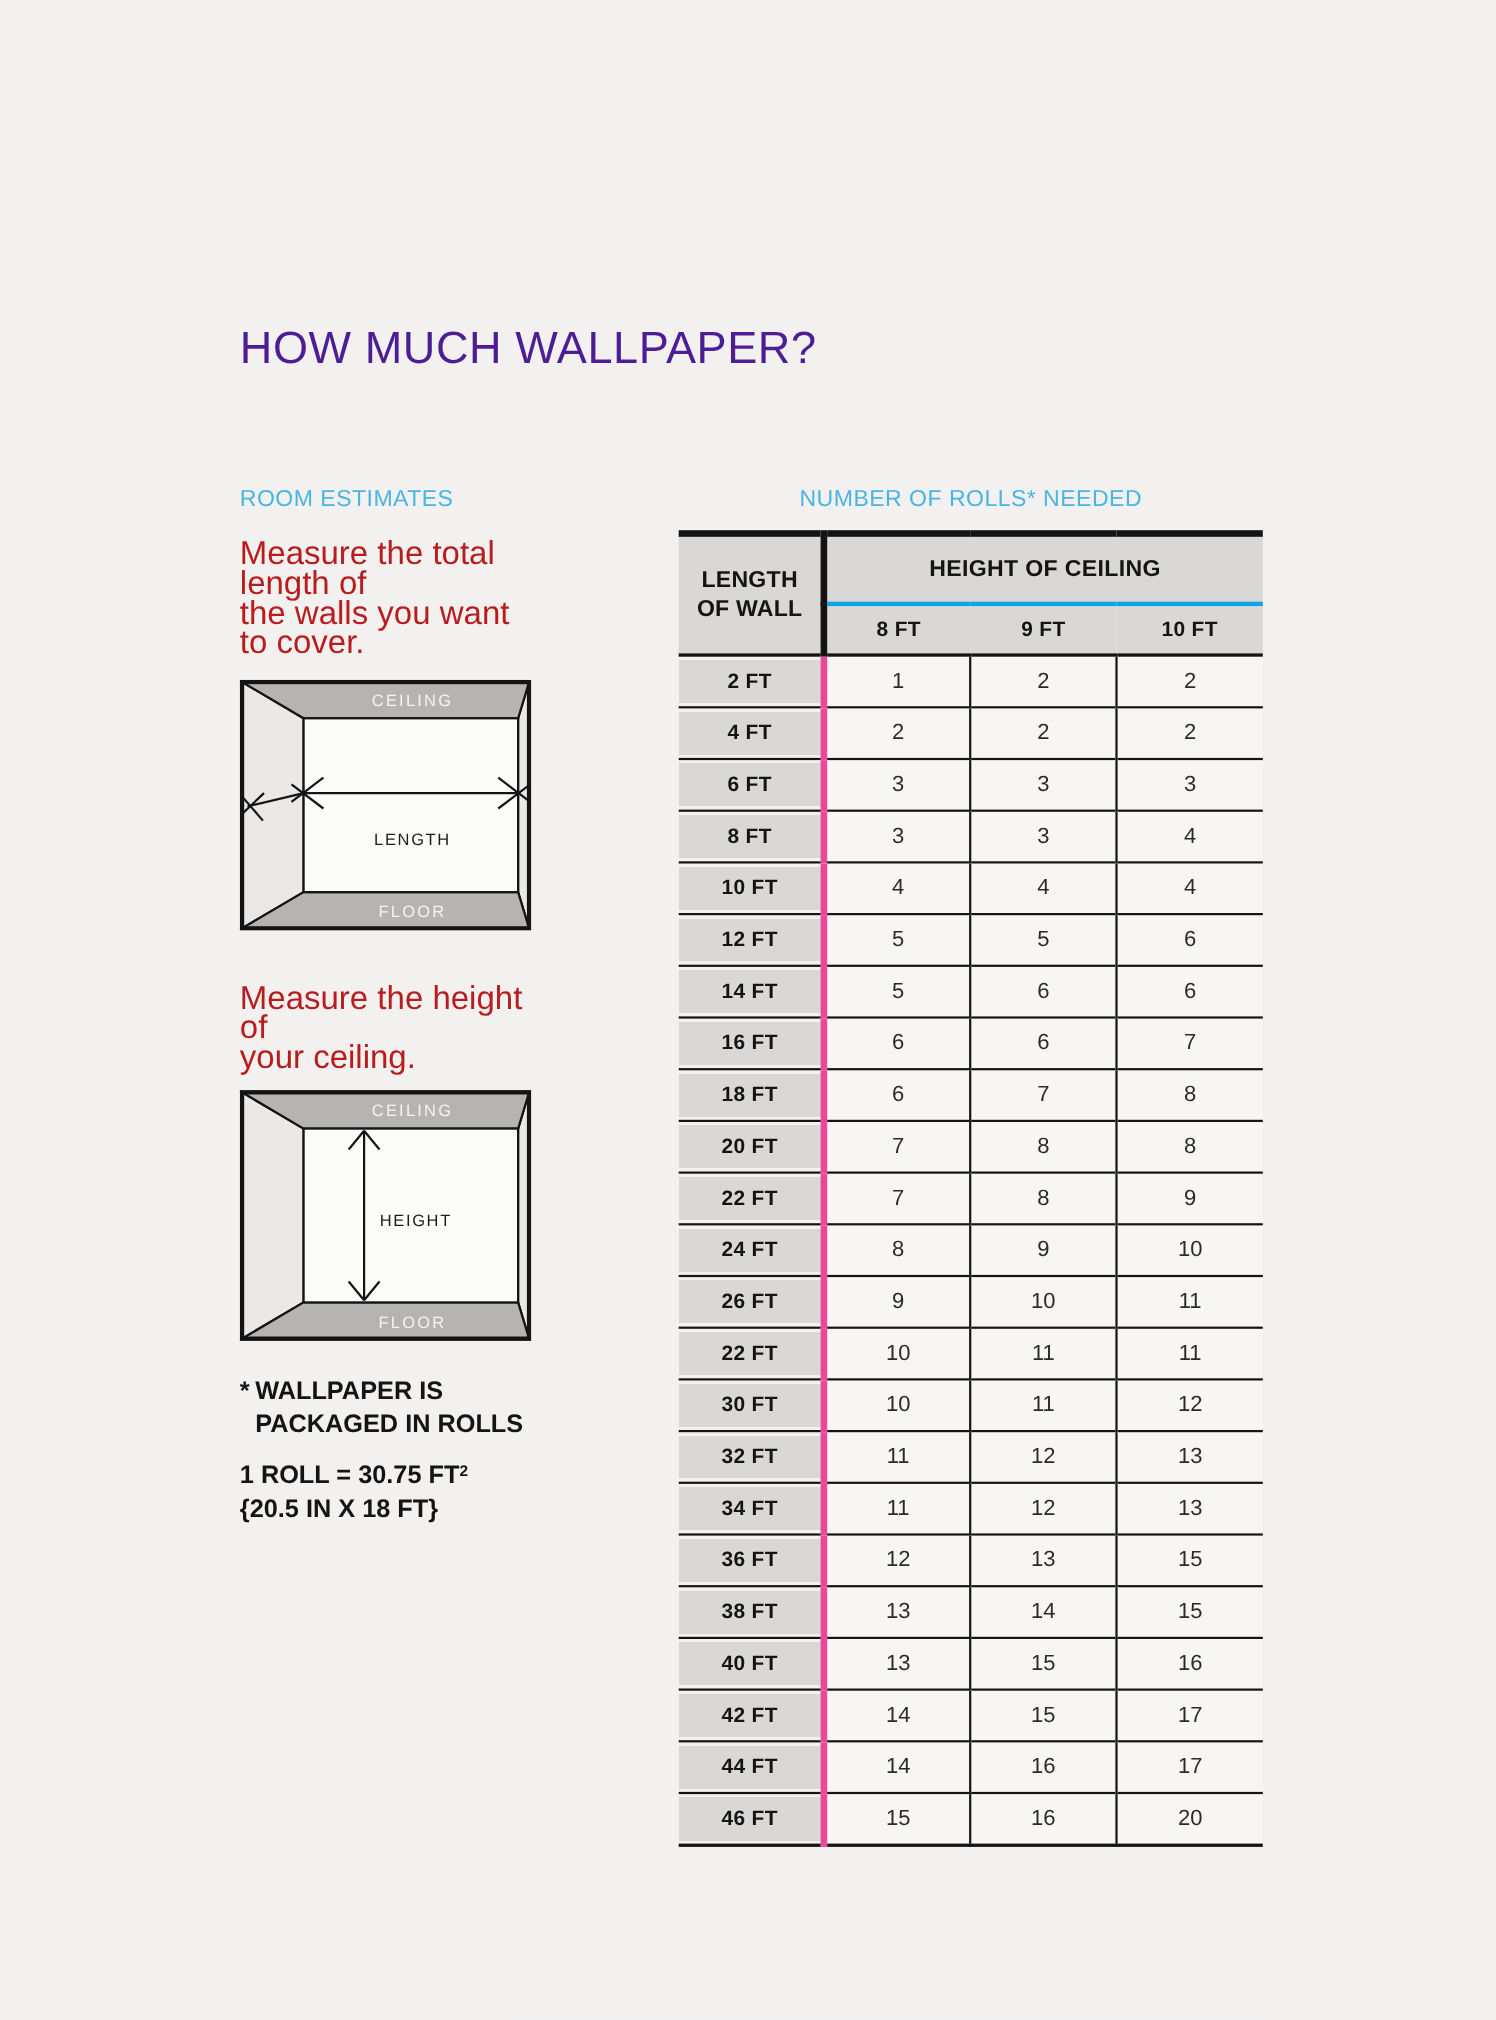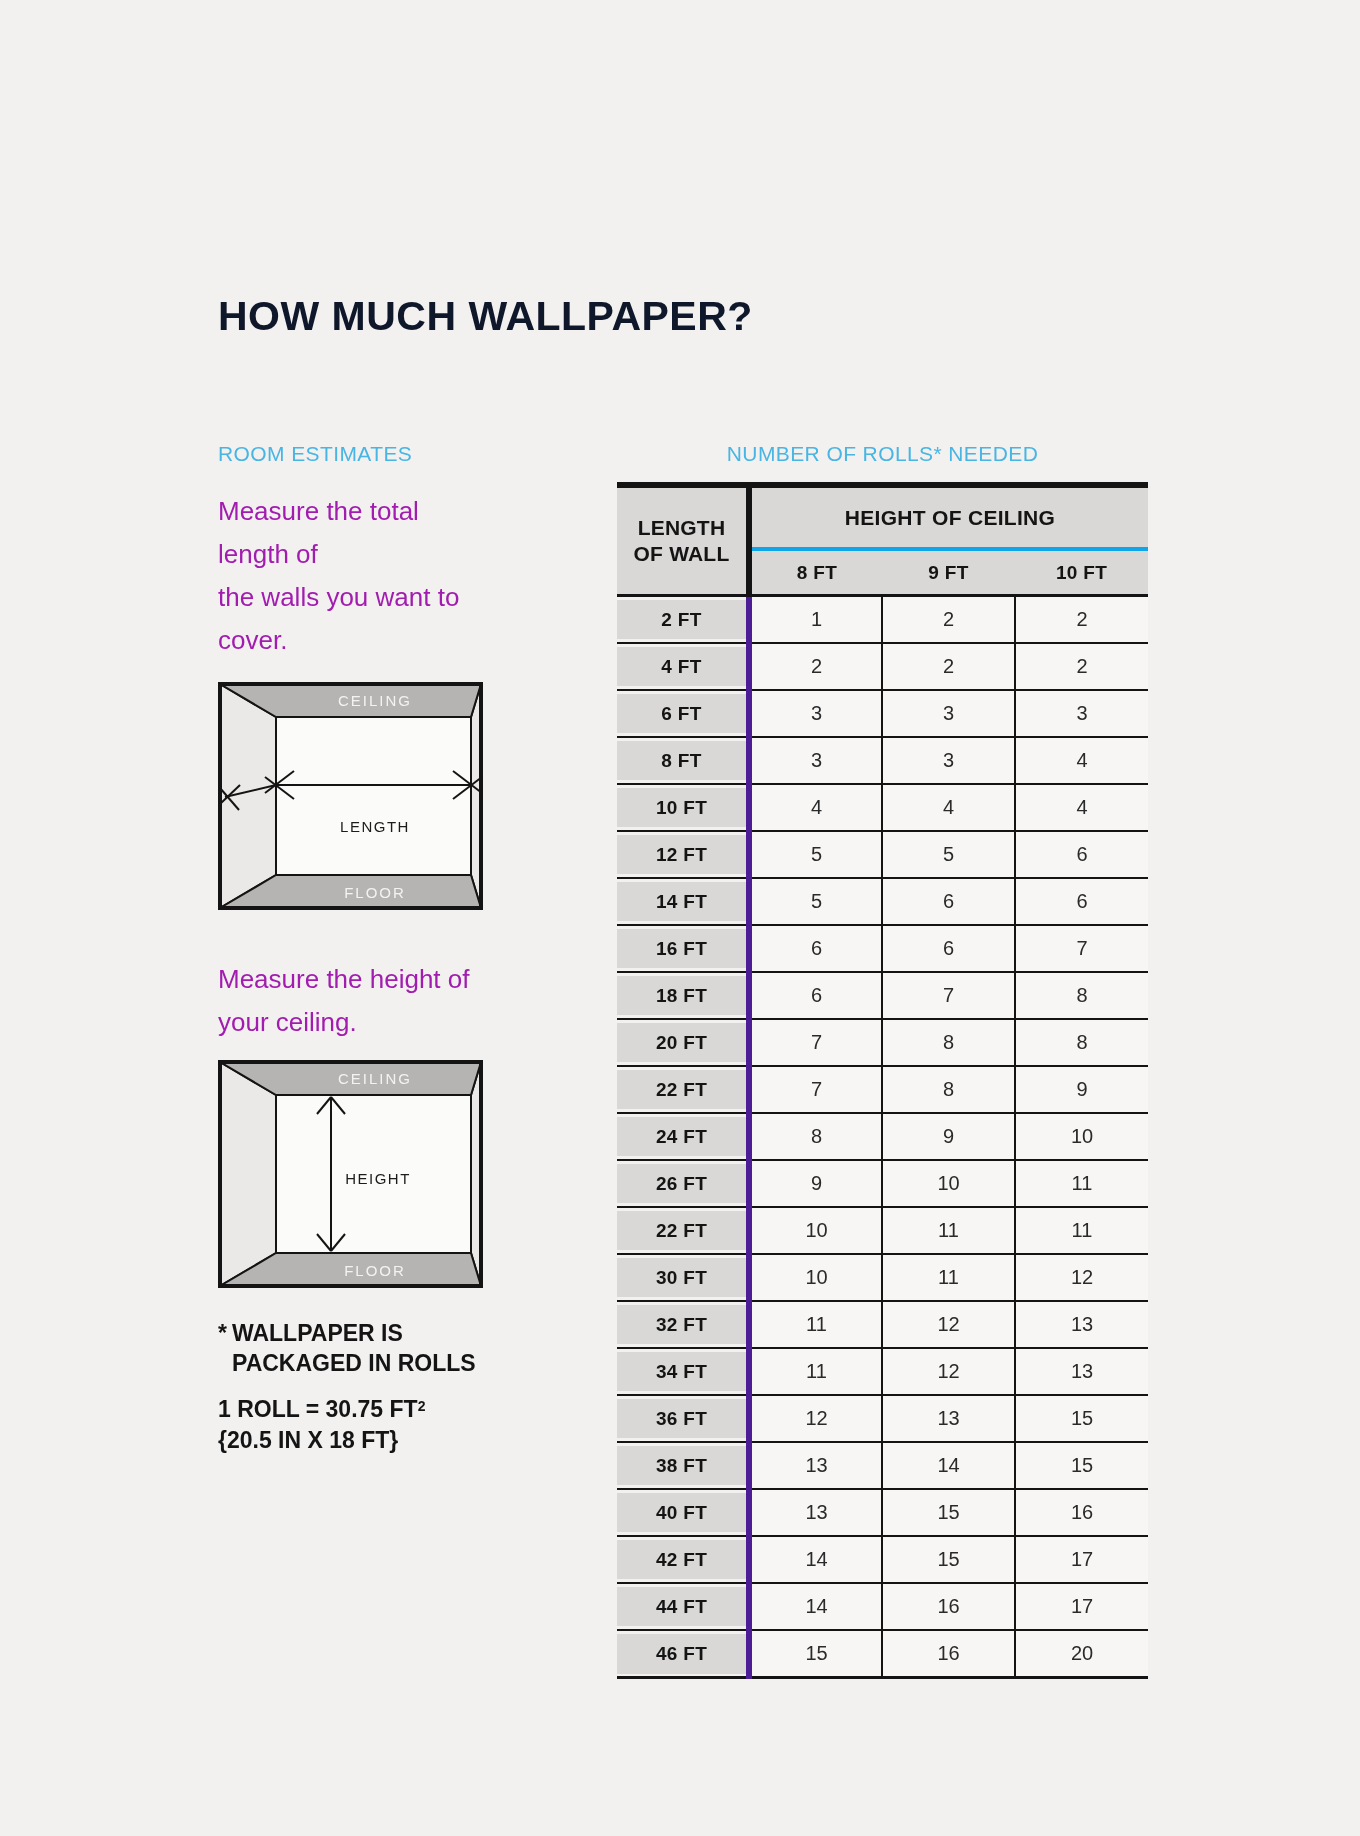--- a/index.html
+++ b/index.html
@@ -10,41 +10,41 @@
     background:#f2f1f0;
     font-family:"Liberation Sans", sans-serif;
     color:#1d1d1d;
     overflow:hidden;
     margin:0 auto;
   }
   .content { padding:296px 223px 0 218px; }
   h1.title {
     margin:0;
     font-size:41px; line-height:1;
-    font-weight:bold;
-    color:#0f172a;
+    font-weight:normal;
+    color:#4c1d95;
     letter-spacing:0.5px;
   }
   .columns { display:flex; align-items:flex-start; }
   .left-col { width:265px; margin-right:123px; flex:none; }
   .right-col { width:531px; flex:none;padding-left:11px; }
 
   h2.section-heading {
     margin:105px 0 0 0;
     font-size:21px; line-height:1.15;
     font-weight:normal;
     color:#48b5e3;
     letter-spacing:0.4px;
   }
   .right-col h2.section-heading { text-align:center; }
 
   p.instruction {
     margin:24px 0 0 0;
-    font-size:26px; line-height:43px;
-    color:#a21caf;
+    font-size:30px; line-height:27px;
+    color:#b91c1c;
   }
   .diagram { display:block; margin-top:20px; }
   .diagram2 { margin-top:16px; }
   p.m2 { margin-top:48px; }
   p.m3 { margin-top:32px; }
 
   .note {
     margin:30px 0 0 0;
     display:flex;
     font-size:23px; line-height:30px;
@@ -90,21 +90,21 @@
     border-bottom:3px solid #141414;
     font-size:19px; font-weight:bold; color:#141414;
     text-align:center; letter-spacing:0.3px;
   }
   tbody th.rowlabel {
     height:39px;
     background:#d9d8d6;
     background-clip:content-box;
     padding:3px 0;
     border-top:2px solid #141414;
-    border-right:6px solid #4c1d95;
+    border-right:6px solid #ec4899;
     font-size:19px; font-weight:bold; color:#141414;
     text-align:center; letter-spacing:0.3px;
   }
   tbody td {
     height:39px;
     background:#f7f6f5;
     border-top:2px solid #141414;
     font-size:20px; color:#2a2a2a;
     text-align:center;
   }

